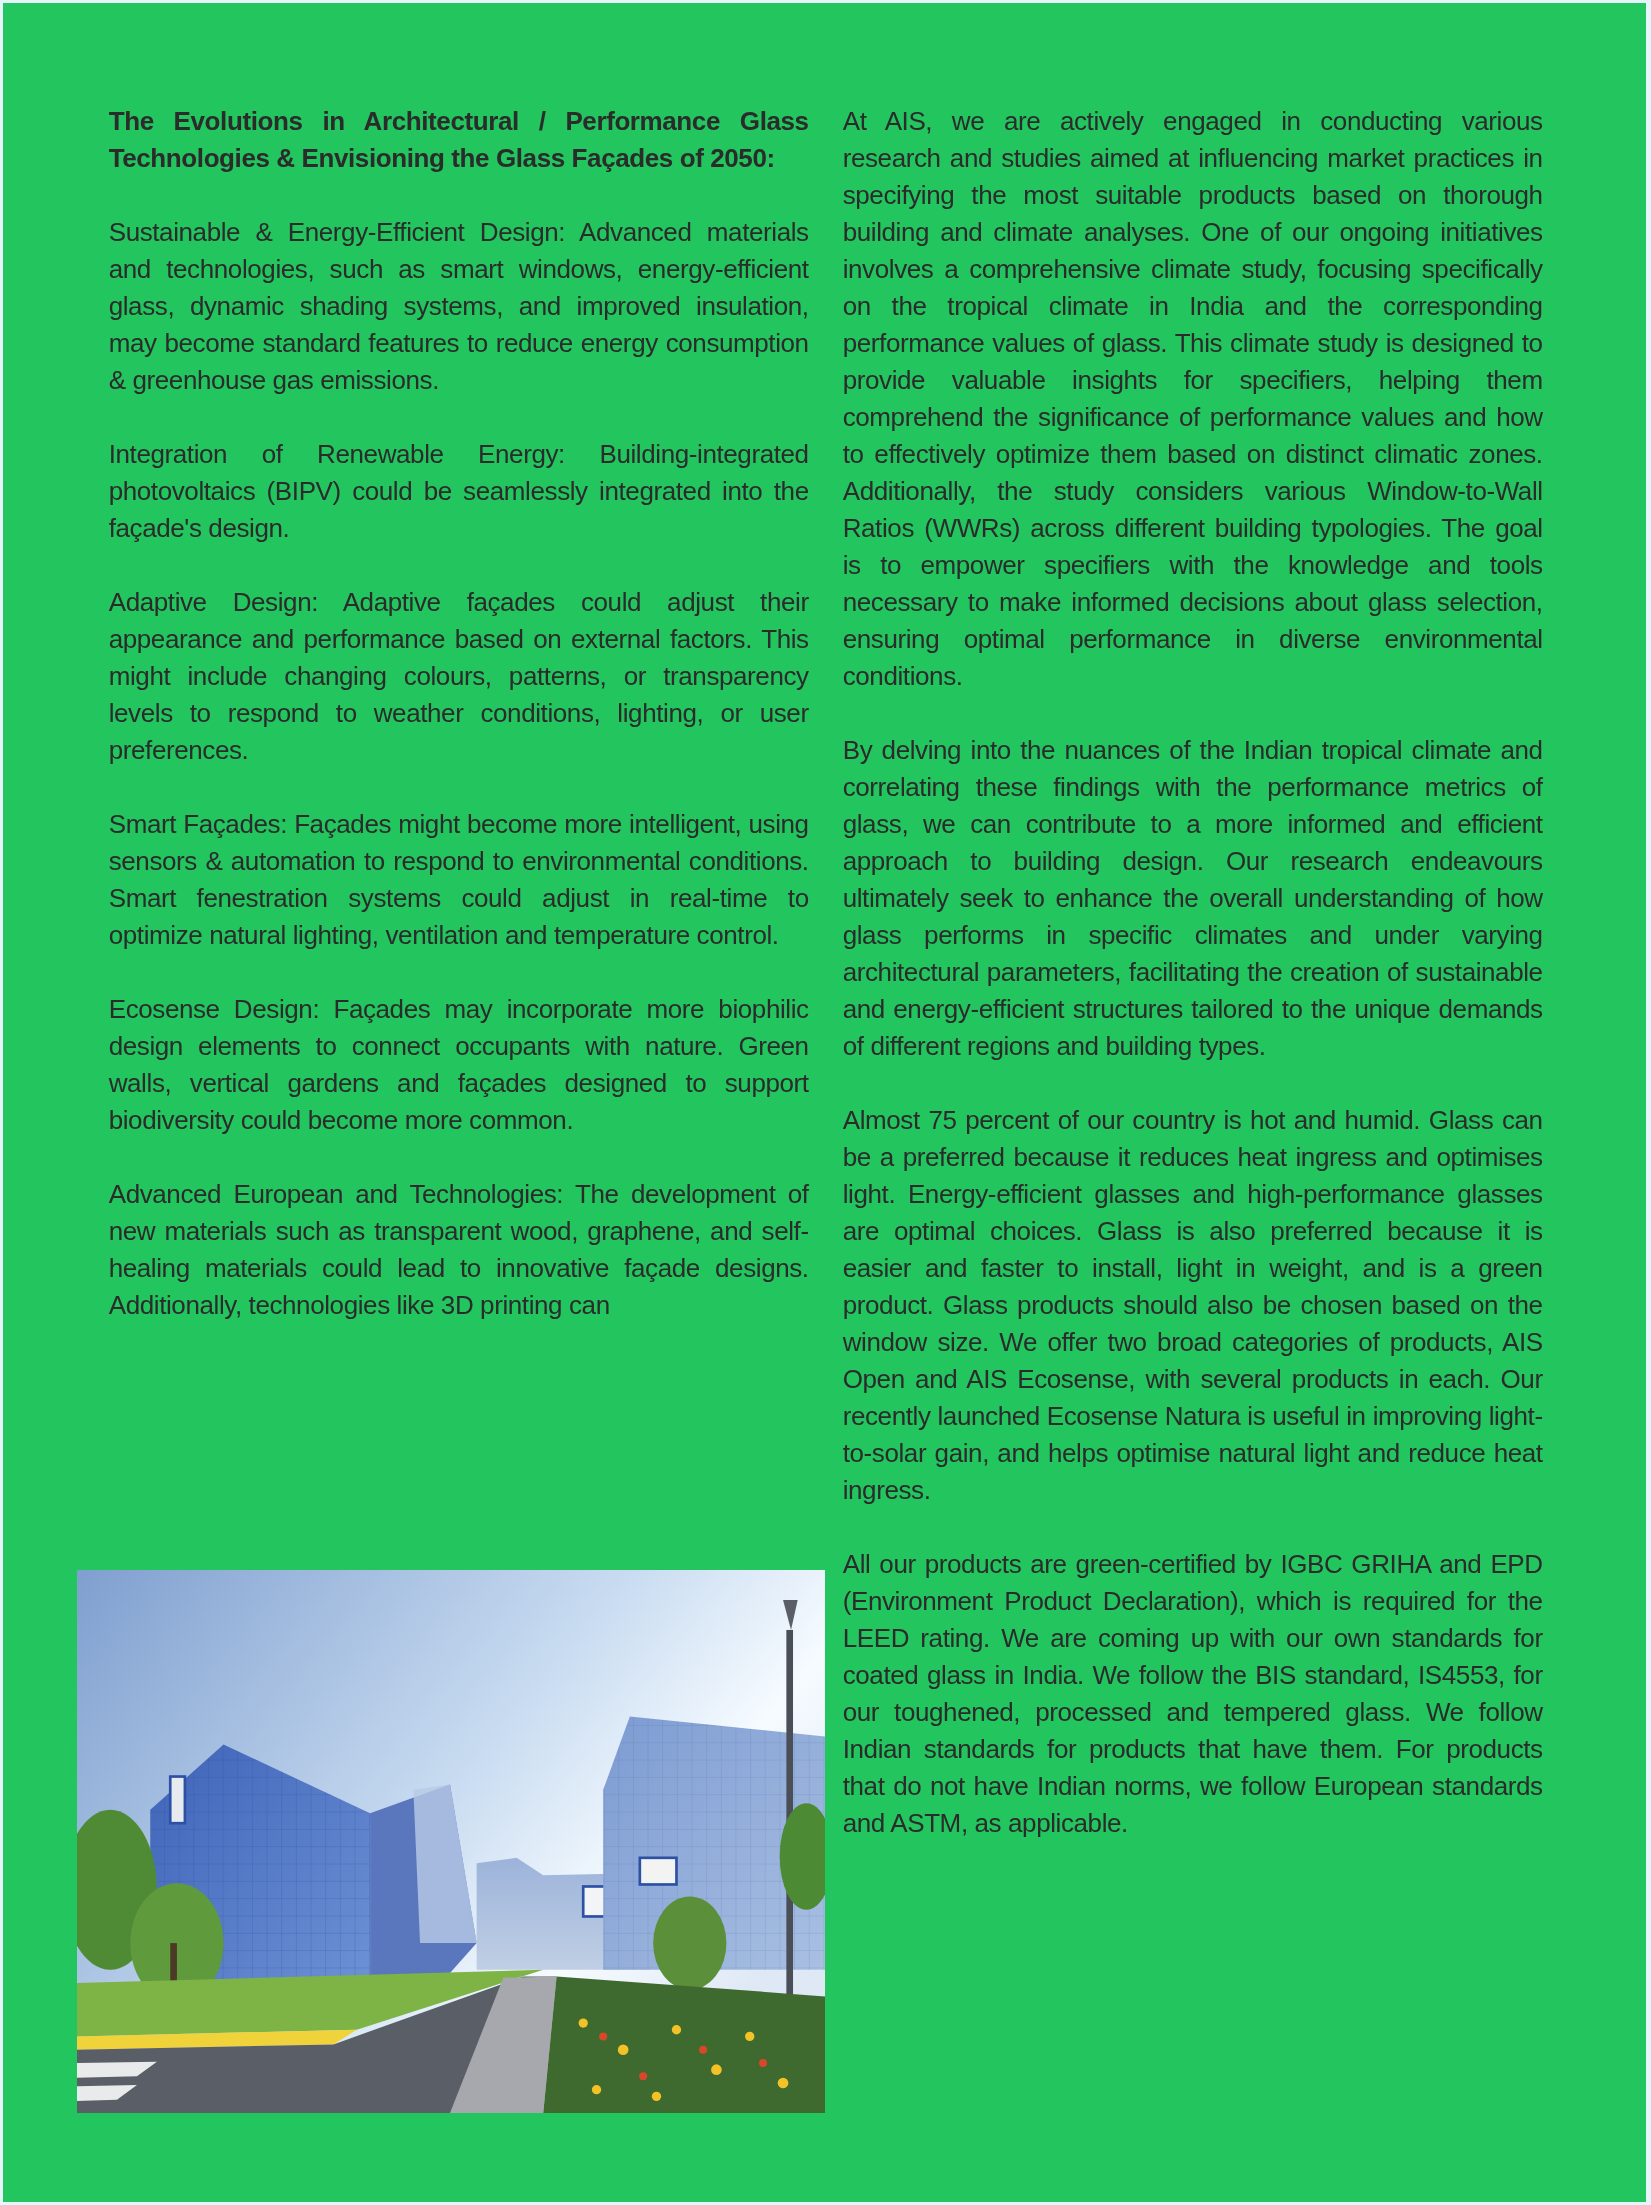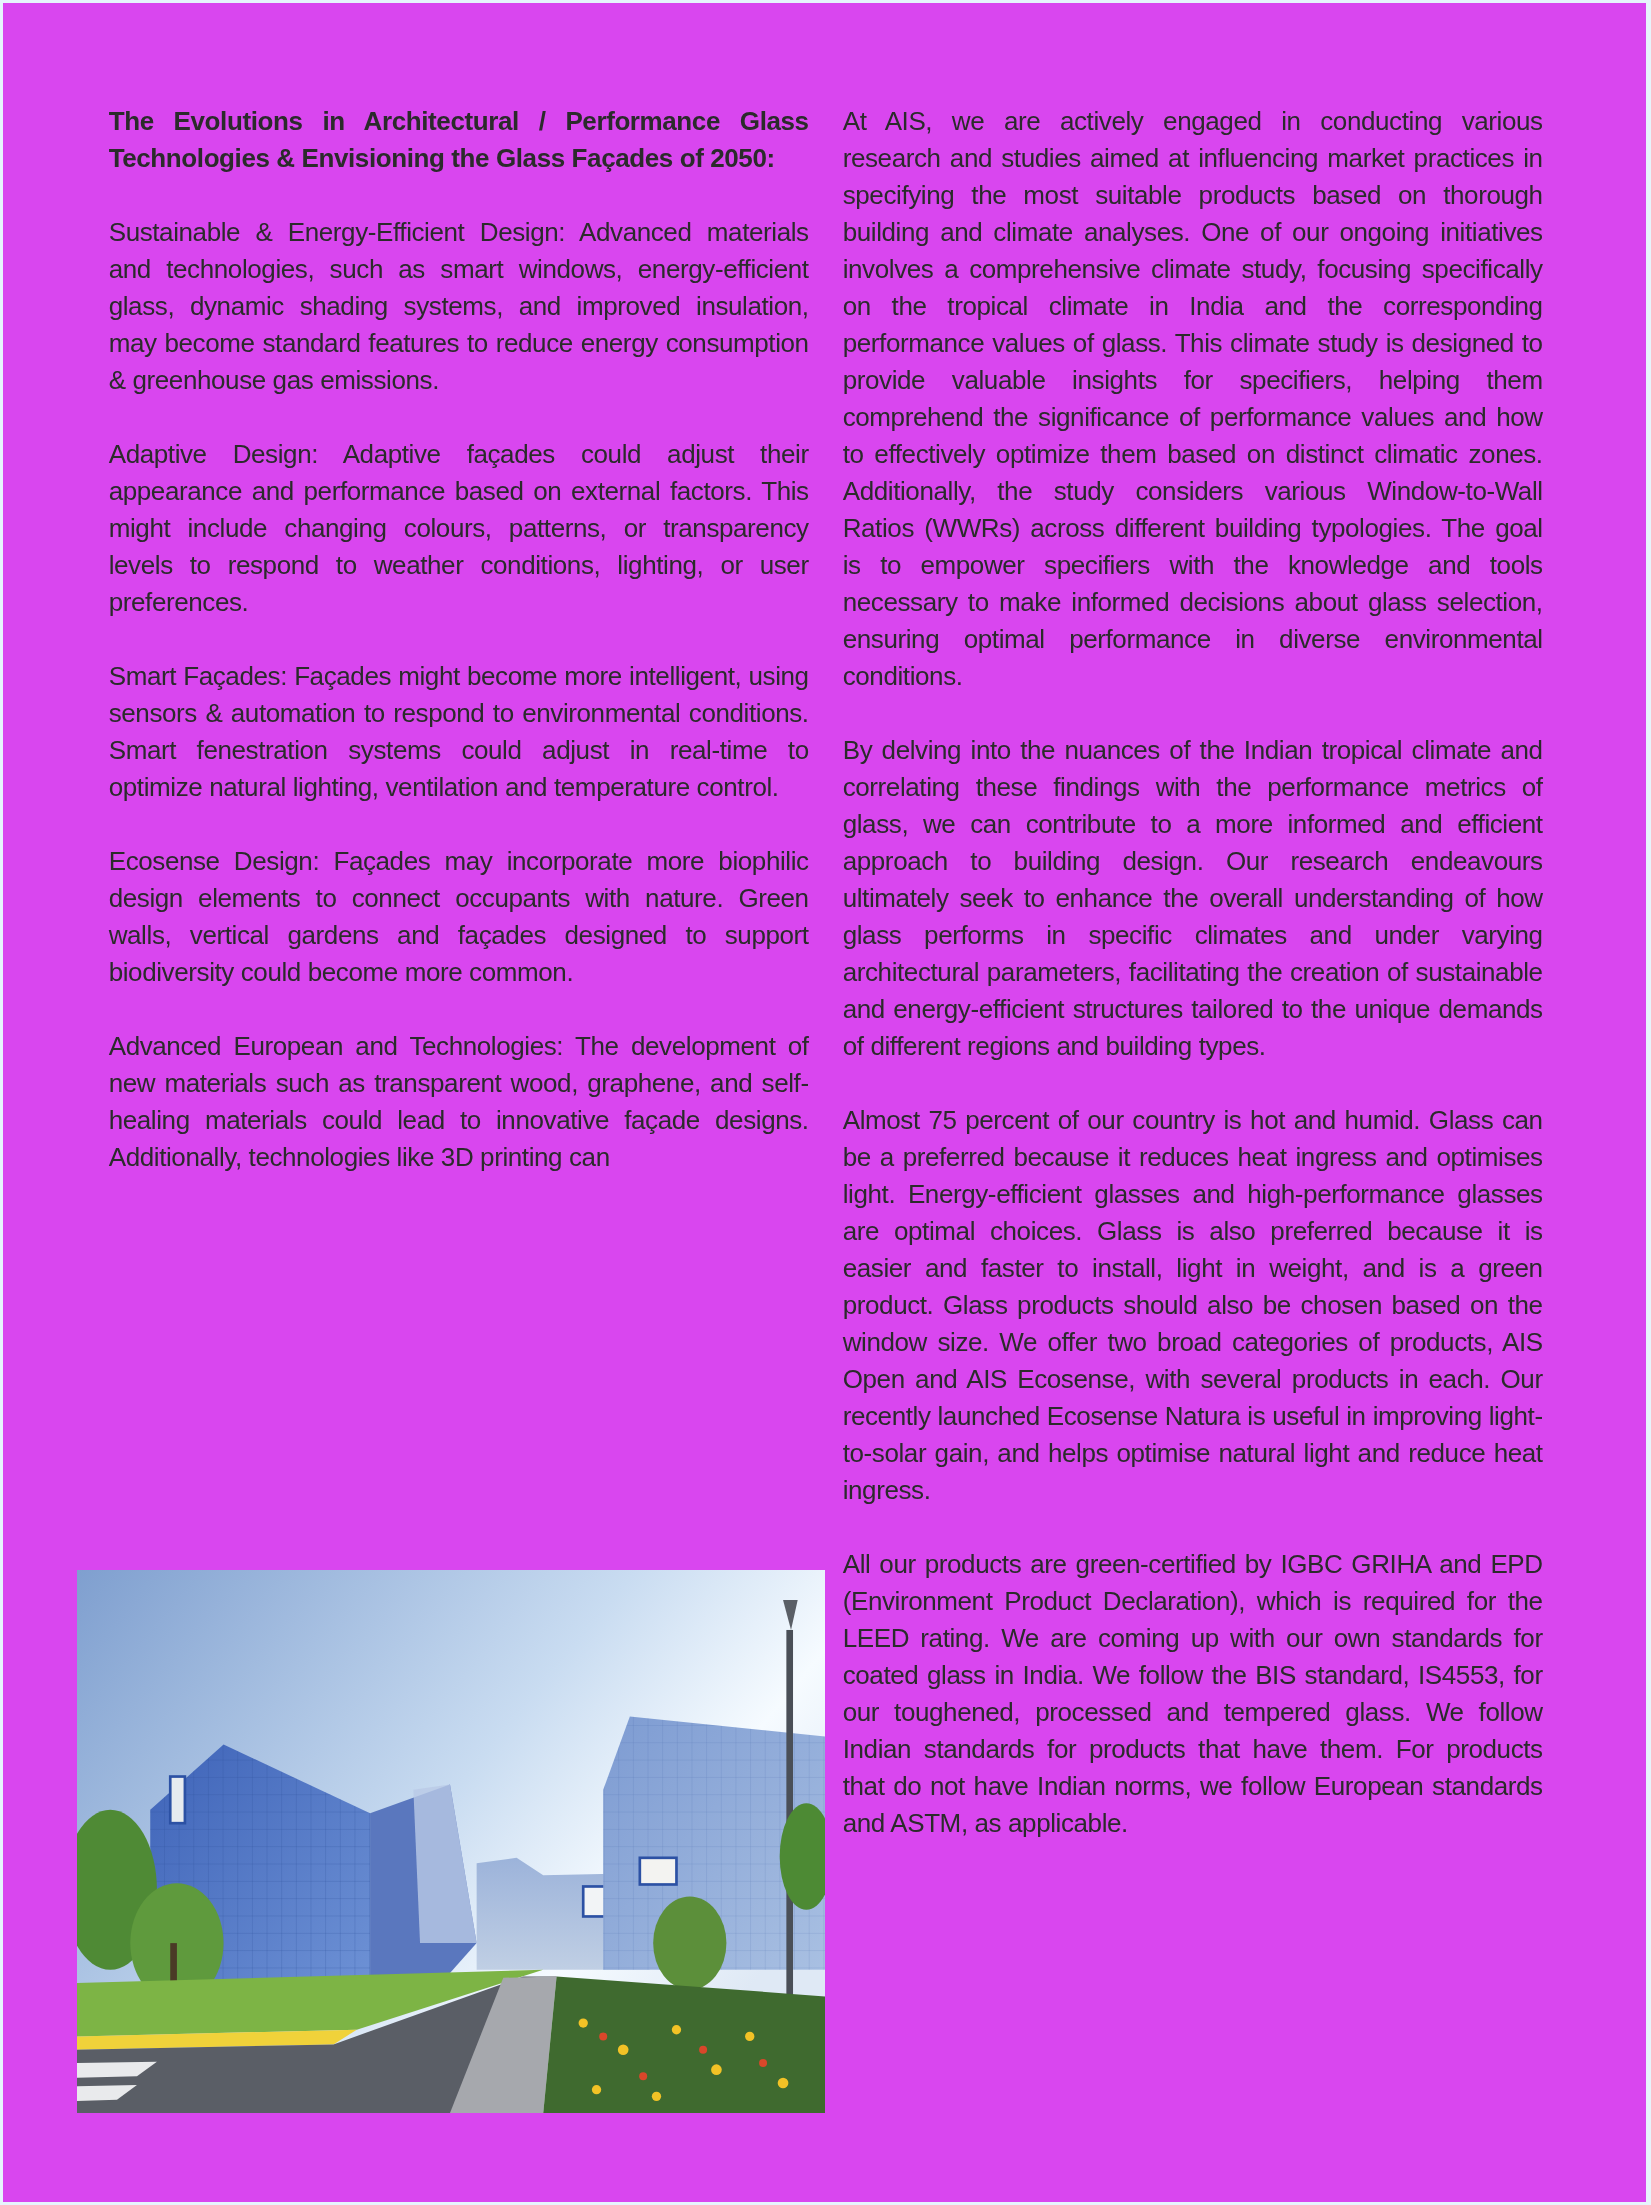--- a/index.html
+++ b/index.html
@@ -3,21 +3,21 @@
 <meta charset="utf-8">
 <style>
   html, body { margin: 0; padding: 0; }
   body {
     width: 1651px; height: 2205px;
     background: #e6f4fc;
     position: relative; overflow: hidden;
   }
   .page {
     position: absolute; left: 2.7px; top: 2.7px; width: 1643px; height: 2199px;
-    background: #d946ef;
+    background: #22c55e;
   }
   .col {
     position: absolute;
     font-family: "Liberation Sans", sans-serif;
     font-size: 26px;
     line-height: 37px;
     color: #2b2b2b;
     text-align: justify;
     letter-spacing: -0.4px;
   }
@@ -36,20 +36,21 @@
 </head>
 <body>
 
 <div class="page">
 
   <div class="col col-left">
     <p class="heading-block">The Evolutions in Architectural / Performance Glass Technologies &amp; Envisioning the Glass Façades of 2050:</p>
 
     <p><span class="h">Sustainable &amp; Energy-Efficient Design:</span><span> Advanced materials and technologies, such as smart windows, energy-efficient glass, dynamic shading systems, and improved insulation, may become standard features to reduce energy consumption &amp; greenhouse gas emissions.</span></p>
 
+    <p><span class="h">Integration of Renewable Energy:</span><span> Building-integrated photovoltaics (BIPV) could be seamlessly integrated into the façade's design.</span></p>
 
     <p><span class="h">Adaptive Design:</span><span> Adaptive façades could adjust their appearance and performance based on external factors. This might include changing colours, patterns, or transparency levels to respond to weather conditions, lighting, or user preferences.</span></p>
 
     <p><span class="h">Smart Façades:</span><span> Façades might become more intelligent, using sensors &amp; automation to respond to environmental conditions. Smart fenestration systems could adjust in real-time to optimize natural lighting, ventilation and temperature control.</span></p>
 
     <p><span class="h">Ecosense Design:</span><span> Façades may incorporate more biophilic design elements to connect occupants with nature. Green walls, vertical gardens and façades designed to support biodiversity could become more common.</span></p>
 
     <p class="tight"><span class="h">Advanced European and Technologies:</span><span> The development of new materials such as transparent wood, graphene, and self-healing materials could lead to innovative façade designs. Additionally, technologies like 3D printing can</span></p>
   </div>
 

